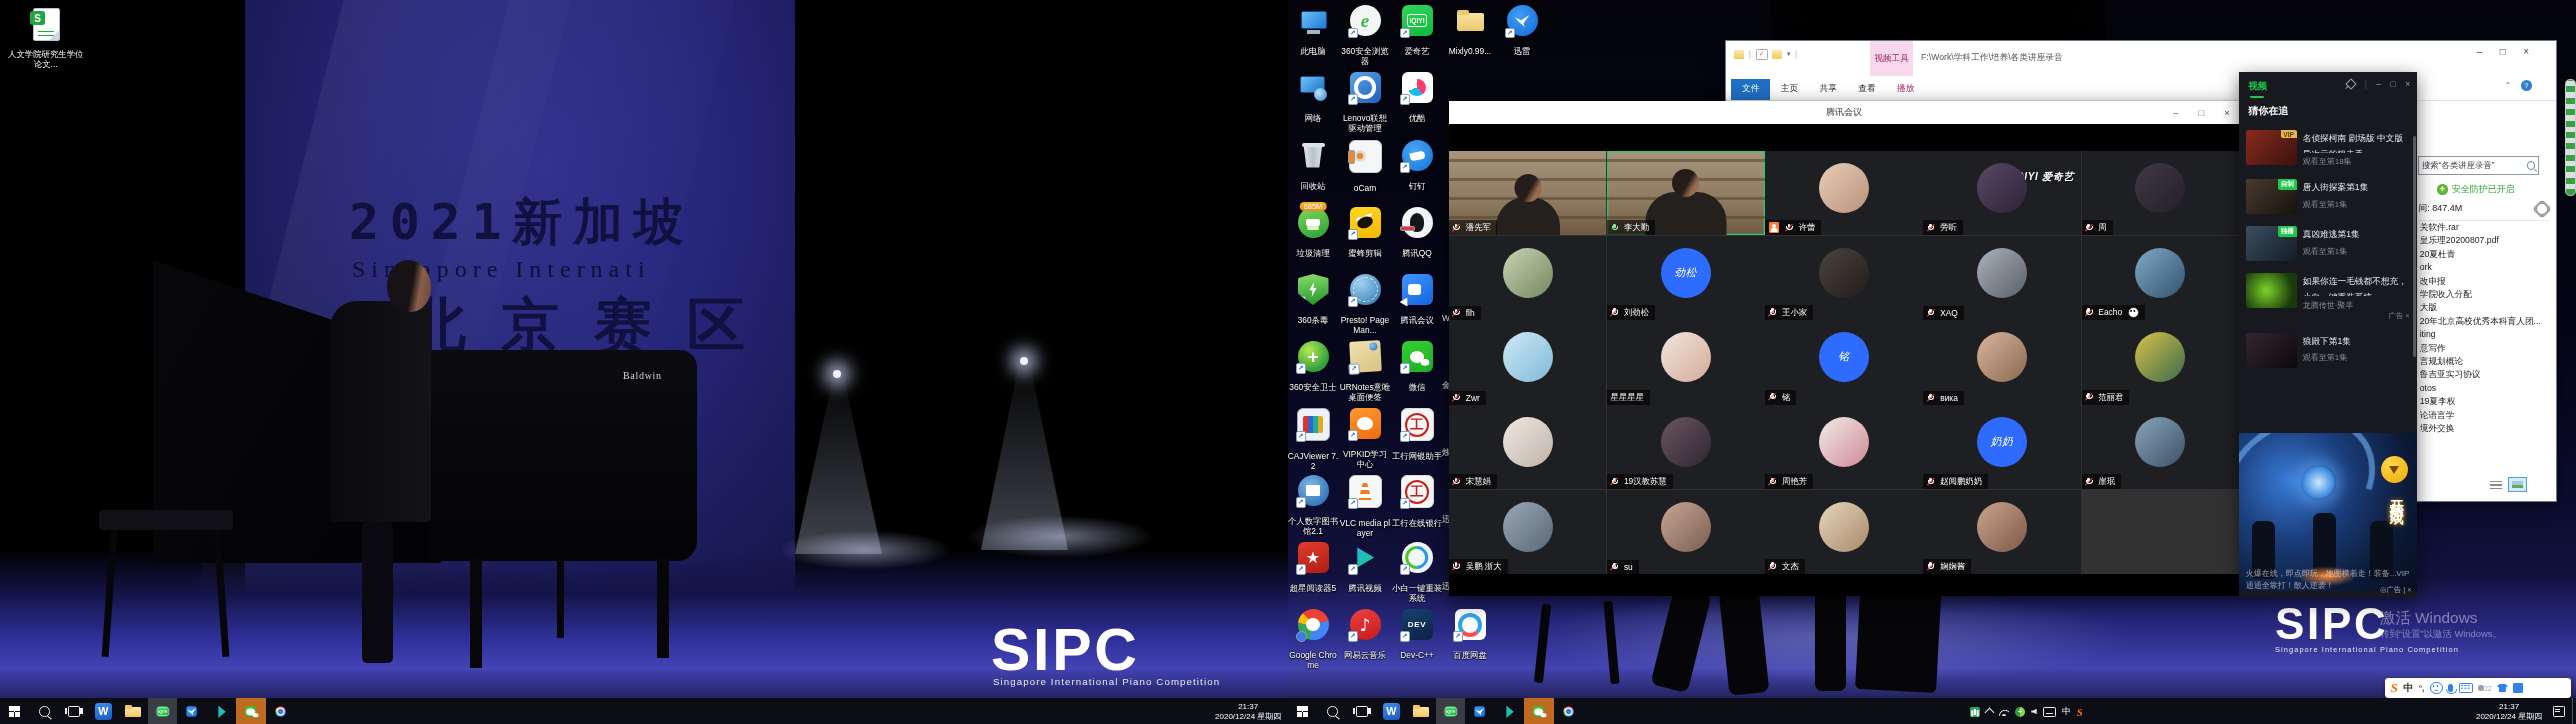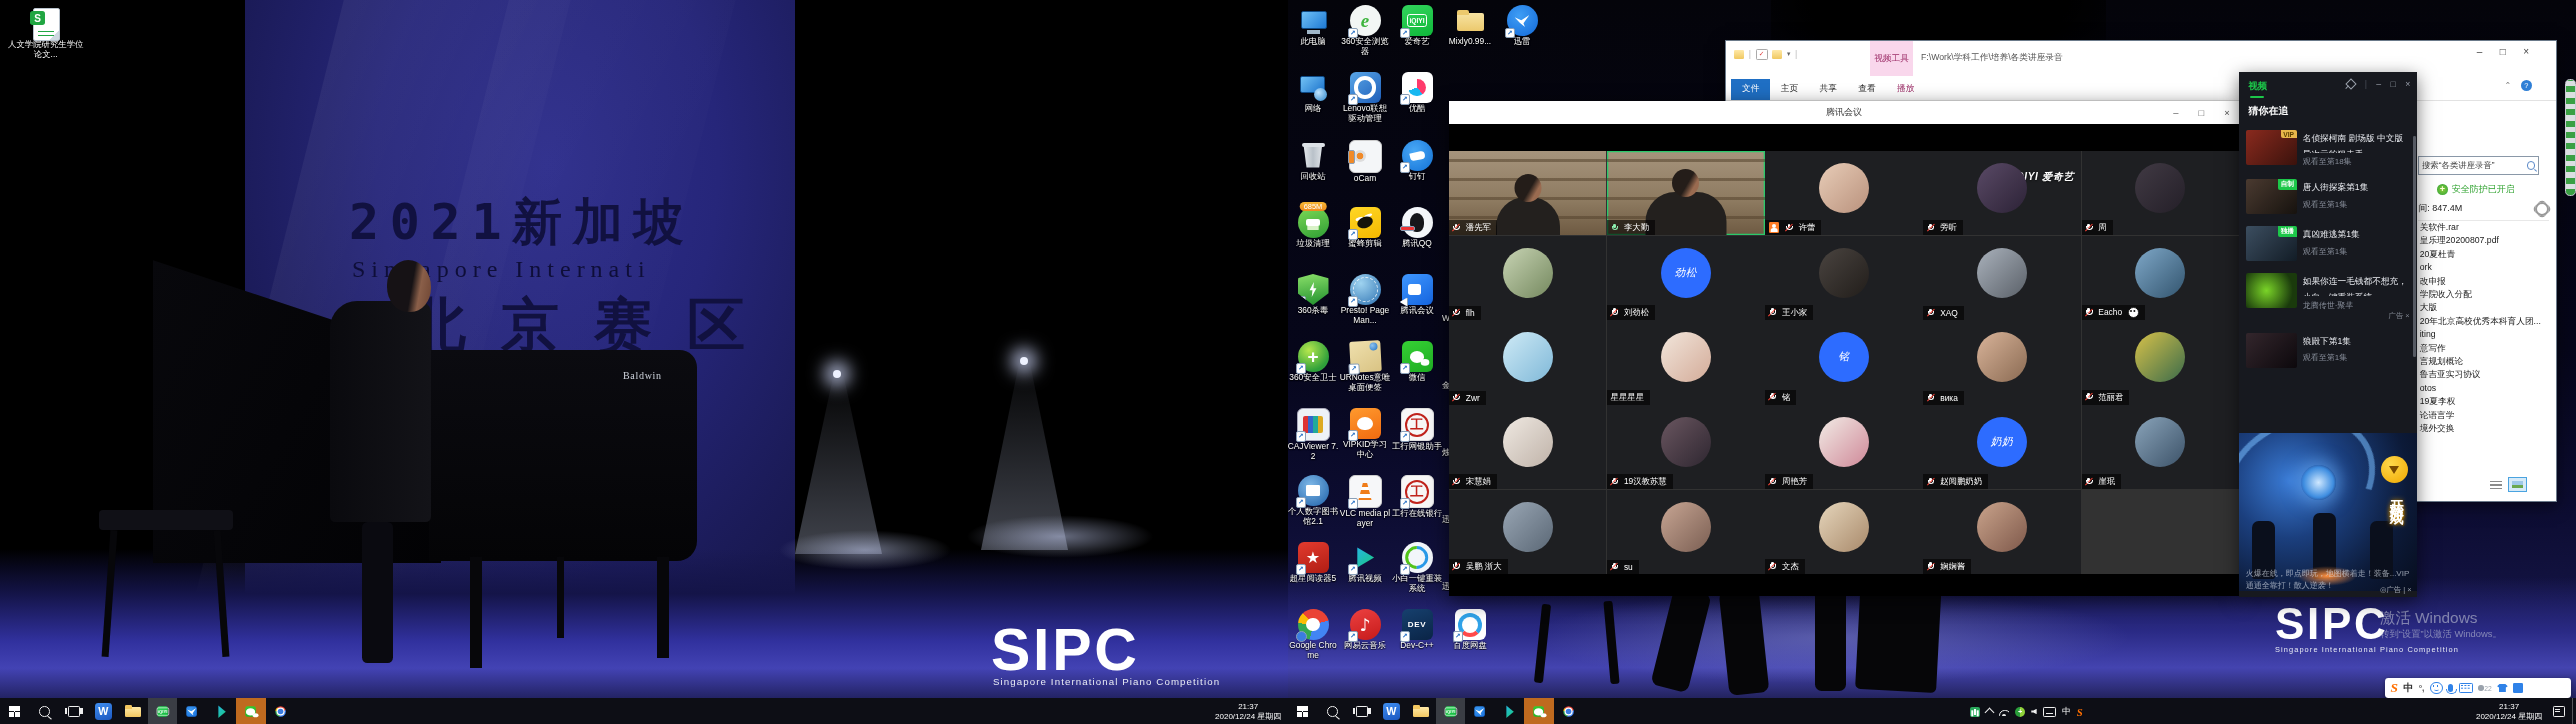--- a/index.html
+++ b/index.html
@@ -20,21 +20,21 @@
 #pbody{left:429px;top:350px;width:268px;height:211px;background:linear-gradient(180deg,#0b0b10,#040406);border-radius:0 17.4px 20px 0}
 #brand{position:absolute;left:623px;top:370px;color:#cfd4dd;font-size:10px;font-family:"Liberation Serif",serif;letter-spacing:0.7px}
 .leg{position:absolute;background:#07070a}
 #boyhead{position:absolute;left:387px;top:260px;width:44px;height:52px;border-radius:50% 54% 48% 50%;background:linear-gradient(100deg,#161215 55%,#8a5f49 72%,#6e4533 100%)}
 #boybody{position:absolute;left:330px;top:301px;width:101px;height:221px;background:linear-gradient(90deg,#0a0a0e,#131318);border-radius:27px 12px 5.4px 5.4px}
 #bench{position:absolute;left:99px;top:510px;width:134px;height:20px;background:#101016;border-radius:4px}
 .sipc{color:#fff;font-weight:bold;letter-spacing:2.7px}
 .sipcsub{color:#e9ecf4;letter-spacing:1.1px}
 
 .di{position:absolute;width:52px;text-align:center;cursor:default}
-.lbl{margin-top:0;font-size:8.4px;line-height:10px;color:#fff;text-shadow:0 0.7px 1.3px #000,0 0 2px #000;max-height:21px;overflow:hidden;word-break:break-all}
+.lbl{margin-top:10px;font-size:8.4px;line-height:10px;color:#fff;text-shadow:0 0.7px 1.3px #000,0 0 2px #000;max-height:21px;overflow:hidden;word-break:break-all}
 .peek .lbl{text-align:left;margin:0}
 .ic{width:31px;height:31px;margin:0 auto;border-radius:6px;position:relative;display:flex;align-items:center;justify-content:center;font-weight:bold;color:#fff}
 .sc::after{content:"↗";position:absolute;left:-2px;bottom:-2px;width:8.7px;height:8.7px;background:#fff;border:0.7px solid #8aa0b8;color:#1565c0;font-size:6.7px;line-height:8px;border-radius:2px;font-weight:bold}
 .bdg{position:absolute;top:-5.4px;left:50%;transform:translateX(-50%);background:linear-gradient(#f7b733,#ec8b1e);color:#fff;font-size:7.4px;padding:0 4px;border-radius:4.7px;font-weight:normal}
 .i-pc{background:none}.i-pc::before{content:"";position:absolute;left:3.4px;top:5.4px;width:24px;height:16px;border-radius:2px;background:linear-gradient(135deg,#6ec0f7,#1f7ad4);border:1.3px solid #0e4a86}.i-pc::after{content:"";position:absolute;left:9.4px;bottom:2.7px;width:13.4px;height:4px;background:#9fb6c8}
 .i-net::before{content:"";position:absolute;left:2px;top:4px;width:23px;height:14.8px;border-radius:2px;background:linear-gradient(135deg,#72c2f5,#1d74cc);border:1.3px solid #0e4a86}.i-net::after{content:"";position:absolute;right:1.3px;bottom:2px;width:13.4px;height:13.4px;border-radius:50%;background:radial-gradient(circle at 35% 35%,#bfe4ff,#2a84c8)}
 .i-bin{background:none}.i-bin::before{content:"";position:absolute;left:5.4px;top:6px;width:20px;height:21.5px;background:linear-gradient(90deg,#e7ebee,#b9c1c9,#e2e6ea);clip-path:polygon(4% 0,96% 0,82% 100%,18% 100%)}.i-bin::after{content:"";position:absolute;left:4px;top:3.4px;width:23px;height:4px;border-radius:2px;background:#dde2e7}
 .i-clean{background:linear-gradient(160deg,#7ed957,#2e9e34);border-radius:50%}.i-clean::before{content:"";width:14.8px;height:6.7px;background:#fff;border-radius:2px;box-shadow:0 5.4px 0 -1.3px #d9f2c8}
 .i-sd{background:linear-gradient(170deg,#8be06a,#1f8f2d);clip-path:polygon(50% 0,100% 14%,100% 62%,50% 100%,0 62%,0 14%)}.i-sd::before{content:"";width:10.7px;height:14.8px;background:#fff;clip-path:polygon(58% 0,18% 55%,45% 55%,38% 100%,82% 42%,55% 42%)}
 .i-ss{background:radial-gradient(circle at 35% 30%,#b6e84e,#2fa03a 70%);border-radius:50%}.i-ss::before{content:"+";color:#fff;font-size:19px;font-weight:900}

